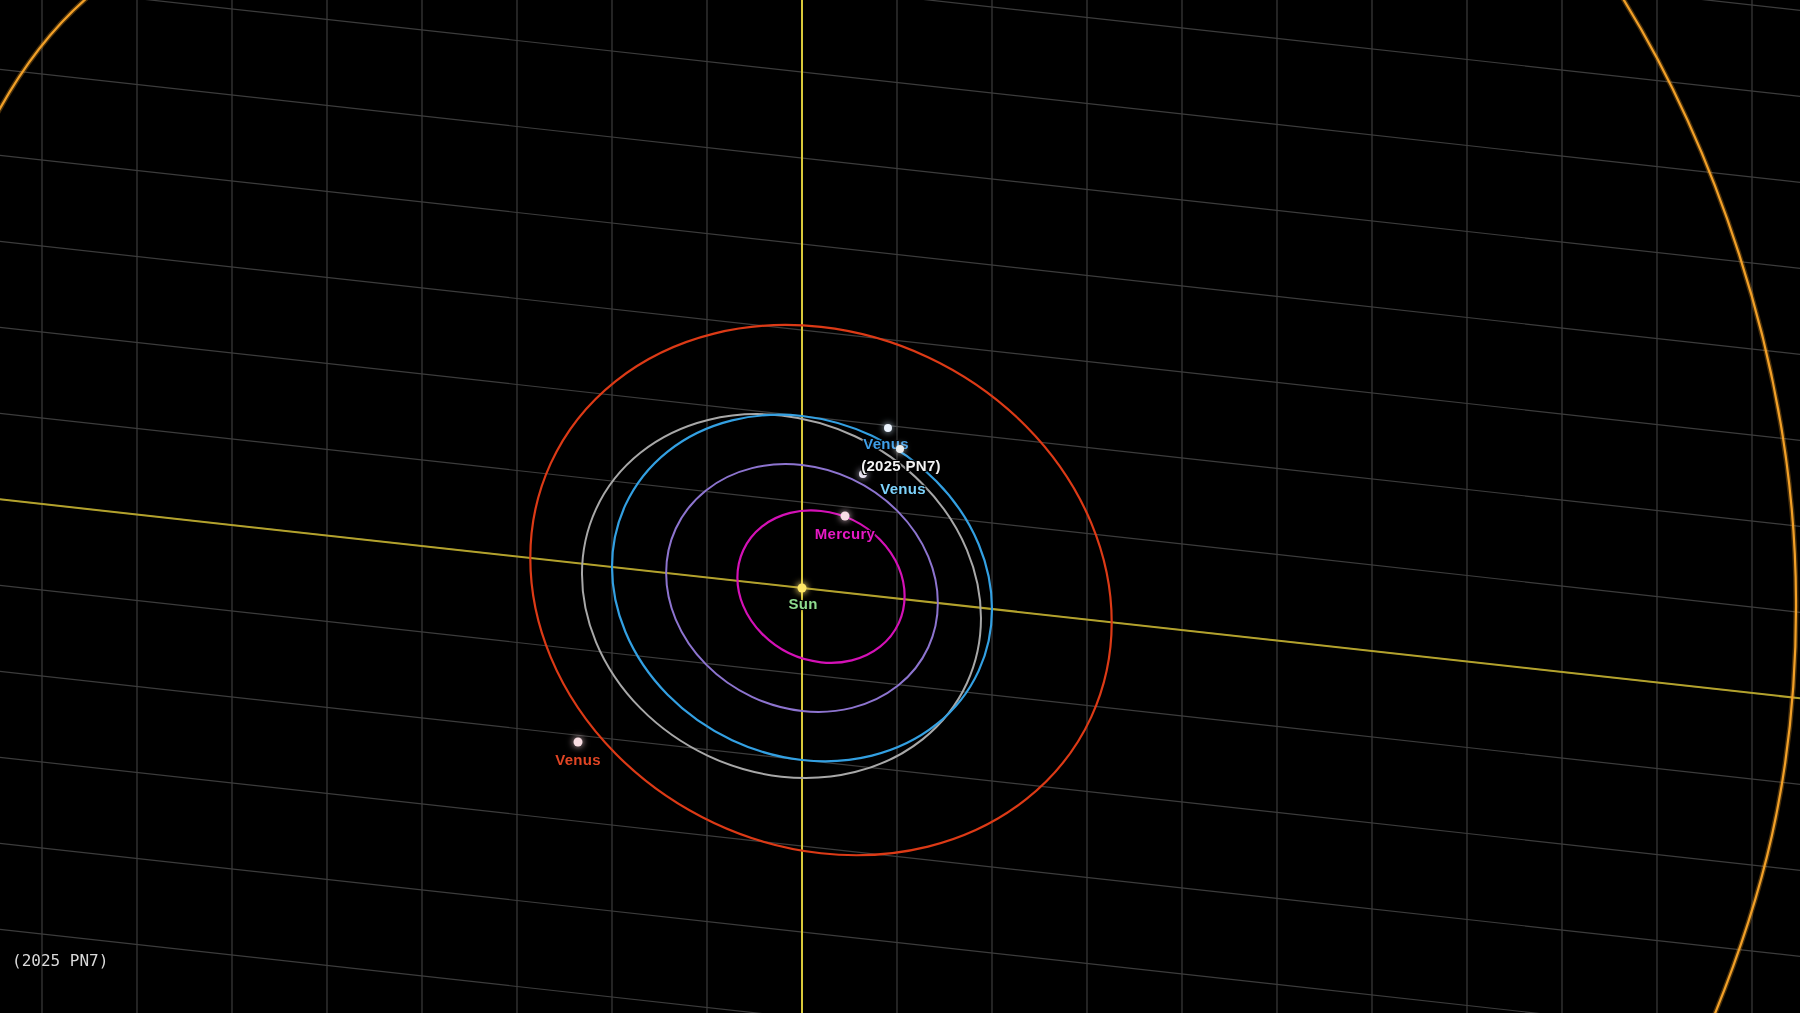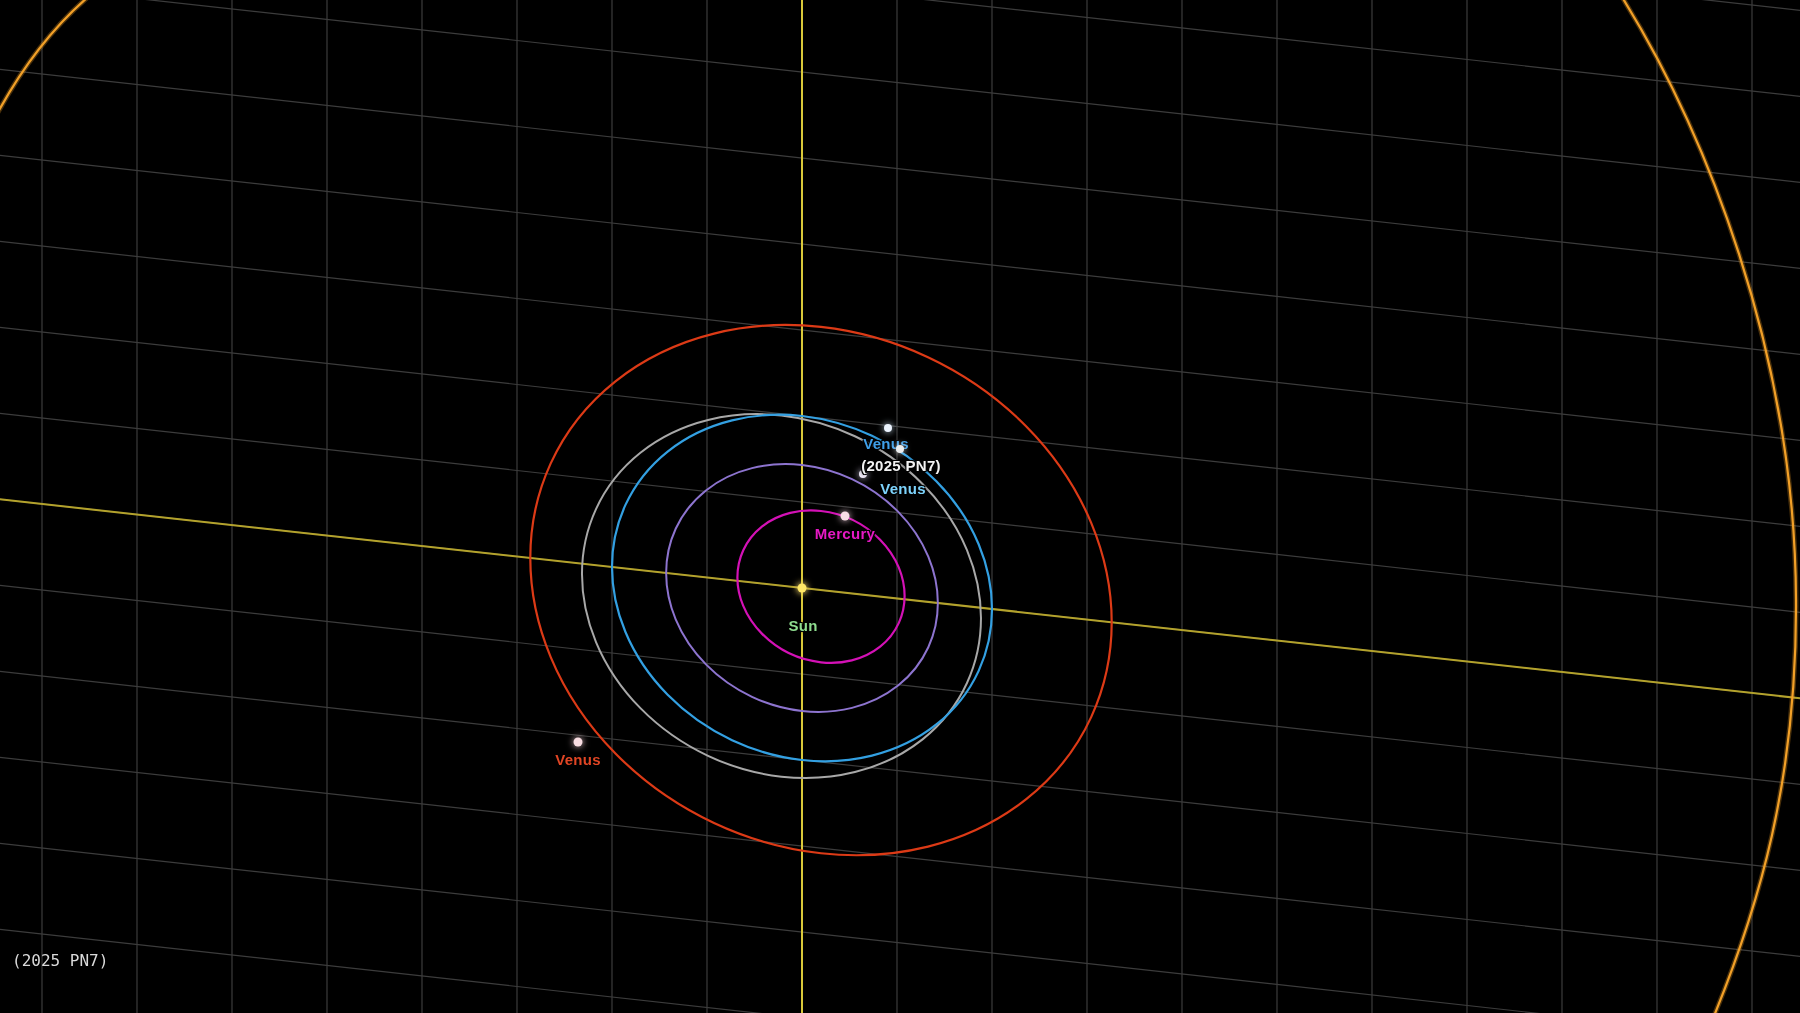--- a/index.html
+++ b/index.html
@@ -83,21 +83,21 @@
         <circle cx="0" cy="0" r="0.715" fill="none" stroke="#8d74cf" stroke-width="2" vector-effect="non-scaling-stroke"></circle>
         <circle cx="0.1" cy="0.02" r="0.44" fill="none" stroke="#d411b6" stroke-width="2.2" vector-effect="non-scaling-stroke"></circle>
       </g>
       <path d="M 88,-3 Q 36,42 -3,114" fill="none" stroke="rgba(238,155,34,0.30)" stroke-width="5"></path>
       <path d="M 88,-3 Q 36,42 -3,114" fill="none" stroke="#f2a028" stroke-width="2.2" stroke-linecap="round"></path>
       <path d="M 1622,-3 C 1703,128 1795,350 1796,600 C 1797,782 1758,908 1714,1016" fill="none" stroke="rgba(238,155,34,0.30)" stroke-width="5"></path>
       <path d="M 1622,-3 C 1703,128 1795,350 1796,600 C 1797,782 1758,908 1714,1016" fill="none" stroke="#f2a028" stroke-width="2.2" stroke-linecap="round"></path>
     </svg>
   <div id="bodies">
       <div class="dot" style="left: 802px; top: 588px; width: 9px; height: 9px; background: rgb(255, 231, 104); box-shadow: rgba(255, 225, 110, 0.85) 0px 0px 6px 1px;"></div>
-      <div class="body-label" style="left: 803px; top: 603px; color: rgb(143, 220, 143); margin-top: 22px;">Sun</div>
+      <div class="body-label" style="left: 803px; top: 603px; color: rgb(143, 220, 143);">Sun</div>
       <div class="dot" style="left: 845px; top: 516px; width: 9px; height: 9px; background: rgb(248, 221, 230); box-shadow: rgba(255, 220, 235, 0.6) 0px 0px 6px 1px;"></div>
       <div class="body-label" style="left: 845px; top: 533px; color: rgb(230, 25, 196); text-align: right;">Mercury</div>
       <div class="dot" style="left: 863px; top: 474px; width: 8px; height: 8px; background: rgb(240, 234, 248); box-shadow: rgba(235, 225, 255, 0.6) 0px 0px 6px 1px;"></div>
       <div class="body-label" style="left: 903px; top: 488px; color: #7dd3fc;">Venus</div>
       <div class="dot" style="left: 888px; top: 428px; width: 8px; height: 8px; background: rgb(236, 244, 255); box-shadow: rgba(210, 235, 255, 0.6) 0px 0px 6px 1px;"></div>
       <div class="body-label" style="left: 886px; top: 443px; color: rgb(63, 159, 232);">Venus</div>
       <div class="dot" style="left: 900px; top: 449px; width: 8px; height: 8px; background: rgb(237, 237, 237); box-shadow: rgba(255, 255, 255, 0.6) 0px 0px 6px 1px;"></div>
       <div class="body-label" style="left: 901px; top: 465px; color: rgb(242, 242, 242);">(2025 PN7)</div>
       <div class="dot" style="left: 578px; top: 742px; width: 9px; height: 9px; background: rgb(248, 221, 226); box-shadow: rgba(255, 220, 225, 0.6) 0px 0px 6px 1px;"></div>
       <div class="body-label" style="left: 578px; top: 759px; color: rgb(224, 69, 36);">Venus</div>

